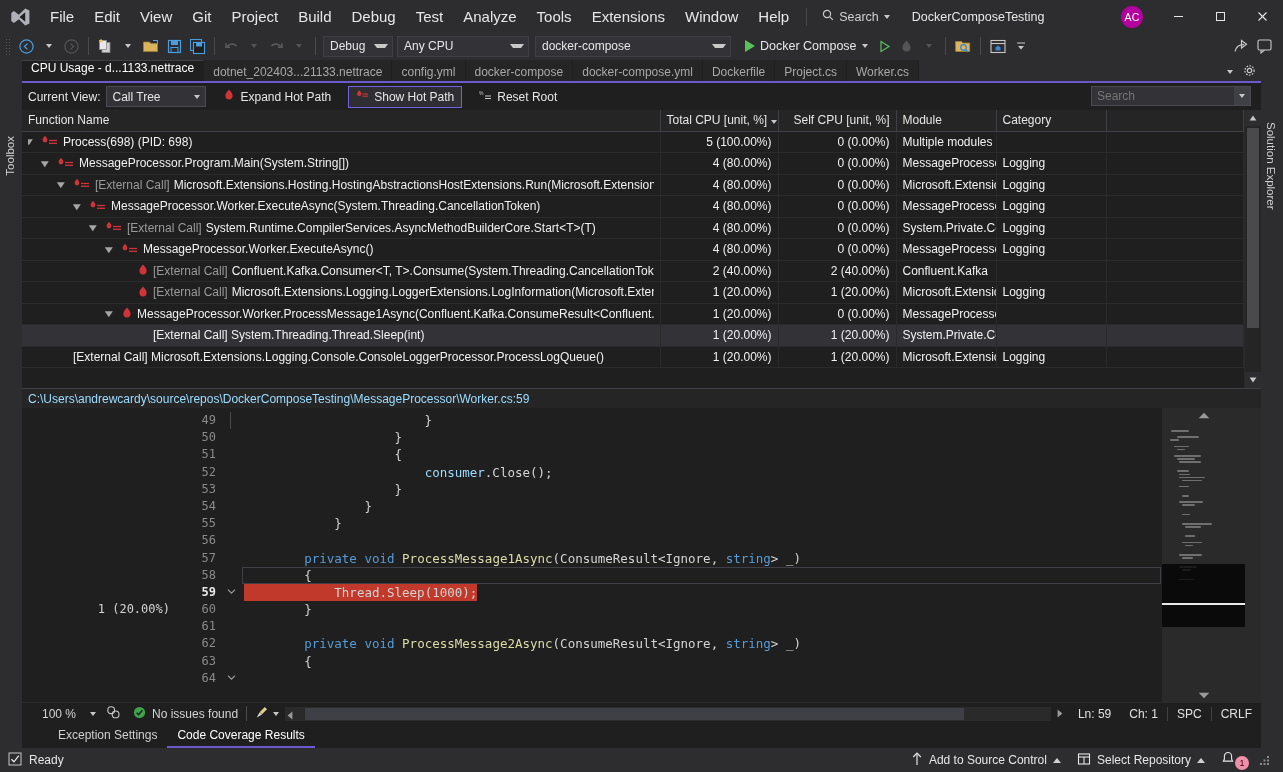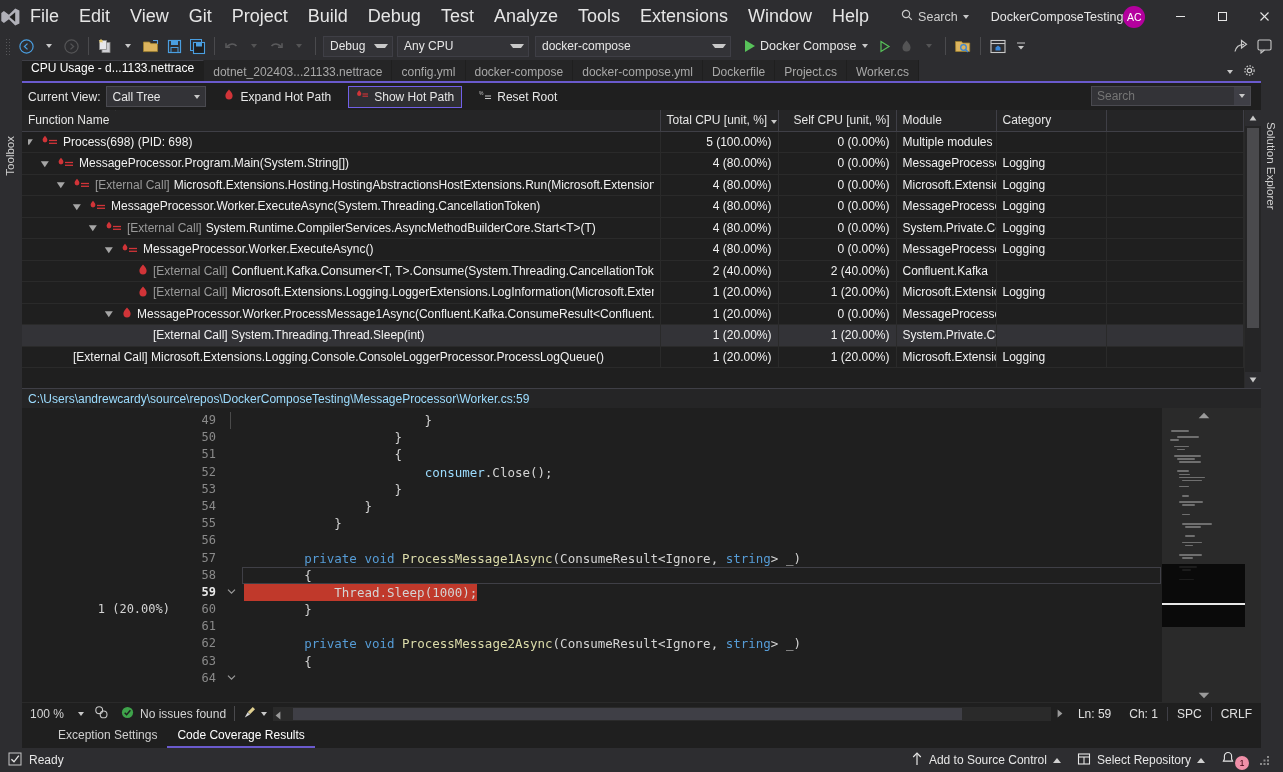--- a/index.html
+++ b/index.html
@@ -15,21 +15,21 @@
 
   
   .titlebar {
     height: 33px; background: #2d2d30; display: flex; align-items: center;
     flex: 0 0 33px; position: relative;
   }
   .vs-logo { width: 40px; height: 33px; display:flex; align-items:center; justify-content:center; }
   .vs-logo svg { display:block; }
   .menu { display: flex; align-items: center; height: 33px; }
   .menu-item {
-    padding: 0 10px; height: 33px; line-height: 33px; font-size: 18px; color: #e6e6e6;
+    padding: 0 10px; height: 33px; line-height: 33px; font-size: 15px; color: #e6e6e6;
     white-space: nowrap; cursor: default;
   }
   .tb-sep { width:1px; height:18px; background:#4a4a4d; margin:0 7px; }
   .search-box {
     display:flex; align-items:center; gap:5px; padding: 0 8px; height: 22px;
     color:#cfcfcf; font-size:12.5px; cursor:default;
   }
   .search-box .mag { display:inline-block; }
   .caret-dn { width:0;height:0;border-left:3.5px solid transparent;border-right:3.5px solid transparent;border-top:4px solid #c8c8c8; display:inline-block; }
   .solution-name { font-size:12.5px; color:#e6e6e6; margin-left: 14px; white-space:nowrap; }
@@ -191,21 +191,21 @@
   .mm-view { position:absolute; left:0; right:0; background:#000; opacity:.75; }
   .mm-cursor { position:absolute; left:0; right:0; height:2px; background:#e8e8e8; }
 
   .vscroll-right {
     flex:0 0 16px; background:#2a2a2a; position:relative;
   }
 
   
   .editstatus {
     height:22px; background:#1f1f1f; display:flex; align-items:center; gap:0;
-    flex:0 0 22px; border-top:1px solid #2a2a2a; padding-left:8px; font-size:12px; color:#d4d4d4;
+    flex:0 0 22px; border-top:1px solid #2a2a2a; padding-left:20px; font-size:12px; color:#d4d4d4;
   }
   .zoomsel { display:flex;align-items:center;gap:14px; }
   .es-sep { width:1px;height:15px;background:#4a4a4d;margin:0 8px; }
   .hscroll { flex:1 1 auto; height:14px; background:#2a2a2a; margin:0 6px; position:relative; }
   .hscroll .hthumb { position:absolute; left:20px; width:86%; top:1px; bottom:1px; background:#3f3f46; }
   .es-right { display:flex;align-items:center;gap:0; margin-left:auto; }
   .es-cell { padding:0 9px; font-size:12px; color:#e0e0e0; }
   .es-cell.box { border-left:1px solid #3f3f46; }
 
   

